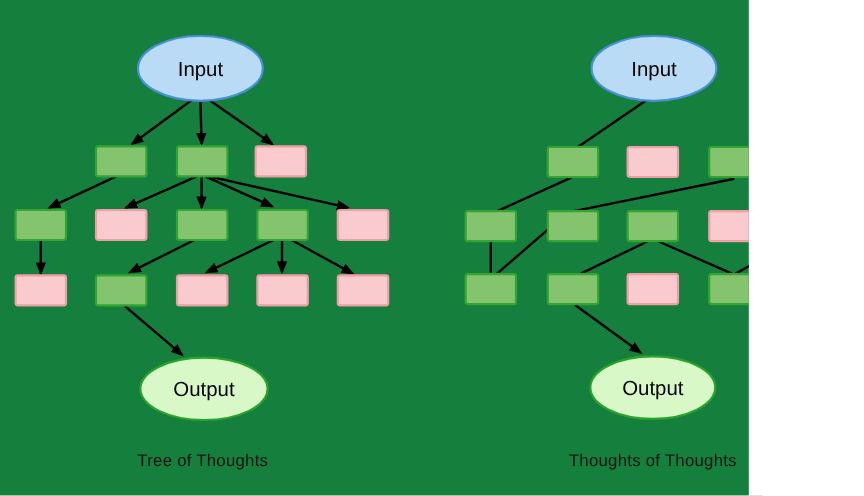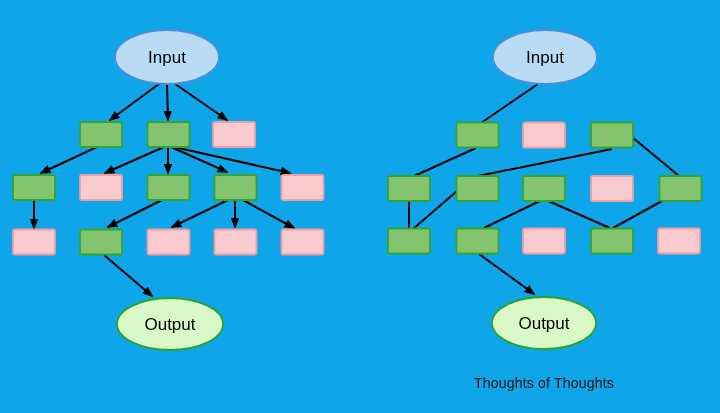--- a/index.html
+++ b/index.html
@@ -3,23 +3,23 @@
 <meta charset="utf-8">
 <style>
   html, body {
     margin: 0;
     padding: 0;
     background: #ffffff;
     font-family: "Liberation Sans", sans-serif;
   }
   .stage {
     position: relative;
-    width: 720px;
+    width: 624px;
     height: 413px;
-    background: #0ea5e9;
+    background: #15803d;
     overflow: hidden;
   }
   .stage svg {
     position: absolute;
     left: 0;
     top: 0;
   }
   .caption {
     position: absolute;
     transform: translateX(-50%);
@@ -92,15 +92,16 @@
       <rect x="659.5" y="176" width="42" height="25" rx="2" fill="#85c46f" stroke="#33a532" stroke-width="1.8"></rect>
       <rect x="388" y="228.5" width="42" height="25" rx="2" fill="#85c46f" stroke="#33a532" stroke-width="1.8"></rect>
       <rect x="456.5" y="228.5" width="42" height="25" rx="2" fill="#85c46f" stroke="#33a532" stroke-width="1.8"></rect>
       <rect x="523" y="228.5" width="42" height="25" rx="2" fill="#f9cbce" stroke="#ee9ea4" stroke-width="1.8"></rect>
       <rect x="591" y="228.5" width="42" height="25" rx="2" fill="#85c46f" stroke="#33a532" stroke-width="1.8"></rect>
       <rect x="658" y="228.5" width="42" height="25" rx="2" fill="#f9cbce" stroke="#ee9ea4" stroke-width="1.8"></rect>
       <ellipse cx="544" cy="323" rx="52" ry="26" fill="#d9f8c8" stroke="#2ba32b" stroke-width="1.8"></ellipse>
       <text x="544" y="329" text-anchor="middle" font-size="17" fill="#000000" font-family="&quot;Liberation Sans&quot;, sans-serif">Output</text>
     </svg>
 
+  <div class="caption" style="left: 169px; top: 375px;">Tree of Thoughts</div>
 
   <div class="caption" style="left: 544px; top: 375px;">Thoughts of Thoughts</div>
 </div>
 
 </body></html>

